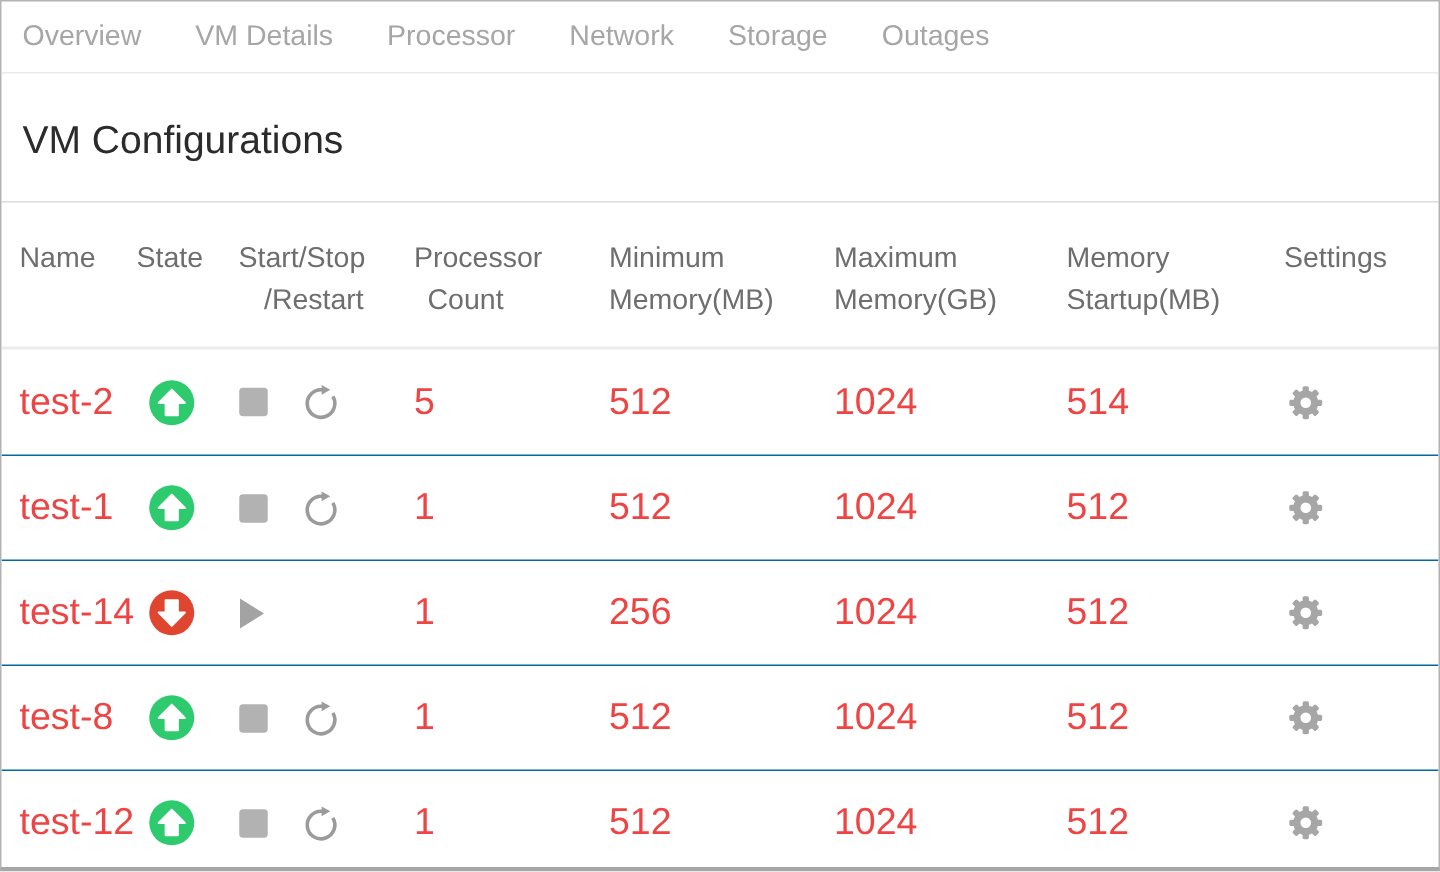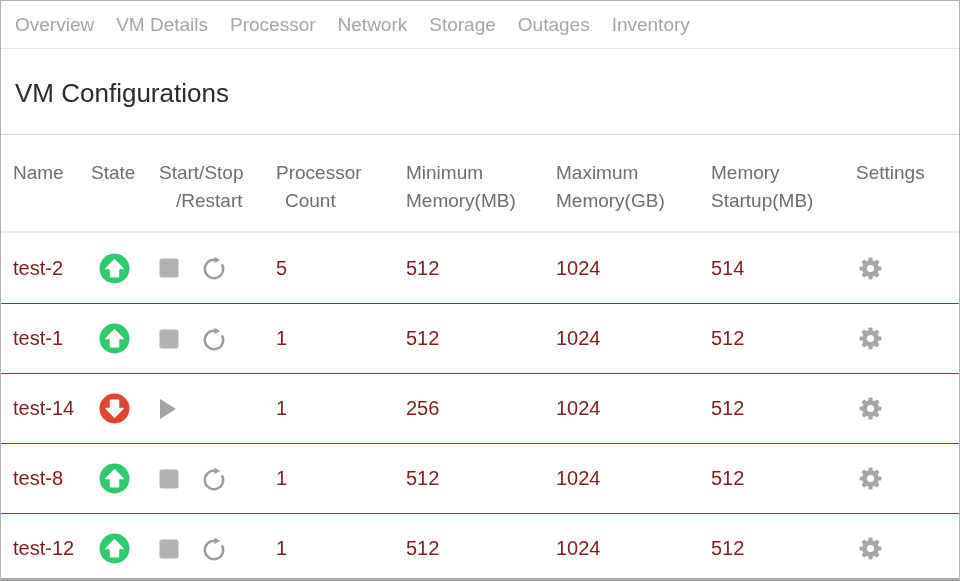--- a/index.html
+++ b/index.html
@@ -11,35 +11,35 @@
   }
   *{box-sizing:border-box;margin:0;padding:0}
   body{font-family:"Liberation Sans","DejaVu Sans",sans-serif;background:#fff;margin:0}
 
   .frame{
     width:960px;height:581px;background:#fff;overflow:hidden;
     border:1px solid #b3b3b3;border-bottom:3px solid #a6a6a6;
   }
 
   
-  .tab-bar{display:flex;align-items:stretch;height:48px;padding:0 14px;gap:22px;border-bottom:1px solid #e9e9e9}
+  .tab-bar{display:flex;align-items:stretch;height:48px;padding:0 14px;gap:36px;border-bottom:1px solid #e9e9e9}
   .tab{display:flex;align-items:center;font-size:19px;color:#a6a6a6;border-bottom:4px solid transparent;padding-top:4px;cursor:pointer;white-space:nowrap}
   .tab.active{color:#1b1b1b;font-weight:bold;border-bottom-color:var(--active-tab-underline)}
 
   
   .section-title{font-size:26px;color:#2b2b2b;padding:29px 14px 25px;border-bottom:1px solid #dcdcdc}
 
   
   .grid-row{display:grid;grid-template-columns:78px 68px 117px 130px 150px 155px 145px 1fr;padding-left:12px}
   .thead{padding-top:24px;padding-bottom:16px;border-bottom:2px solid #ececec}
   .h-cell{font-weight:normal;color:#6e6e6e;font-size:19px;line-height:28px}
   .hcol-2 .h-line2{padding-left:17px}
   .hcol-3 .h-line2{padding-left:9px}
 
-  .trow{height:70px;align-items:center;font-size:20px;color:#7f1d1d}
+  .trow{height:70px;align-items:center;font-size:25px;color:#ef4444}
   .trow + .trow{border-top:1px solid #0369a1}
   .cell{display:flex;align-items:center}
   .state-cell{padding-left:8px}
   .actions-cell{gap:22px}
   .settings-cell{padding-left:2px}
   .icon{display:inline-flex;align-items:center;justify-content:center;line-height:0}
   .action{cursor:pointer}
 </style>
 </head>
 <body>
@@ -58,23 +58,20 @@
   </div>
       <div class="tab">
     <span>Network</span>
   </div>
       <div class="tab">
     <span>Storage</span>
   </div>
       <div class="tab">
     <span>Outages</span>
   </div>
-      <div class="tab">
-    <span>Inventory</span>
-  </div>
     </div>
 
   <div class="section-title">VM Configurations</div>
 
   <div class="grid-row thead">
       <div class="h-cell hcol-0">
     <div class="h-line1">Name</div>
 
   </div>
       <div class="h-cell hcol-1">

